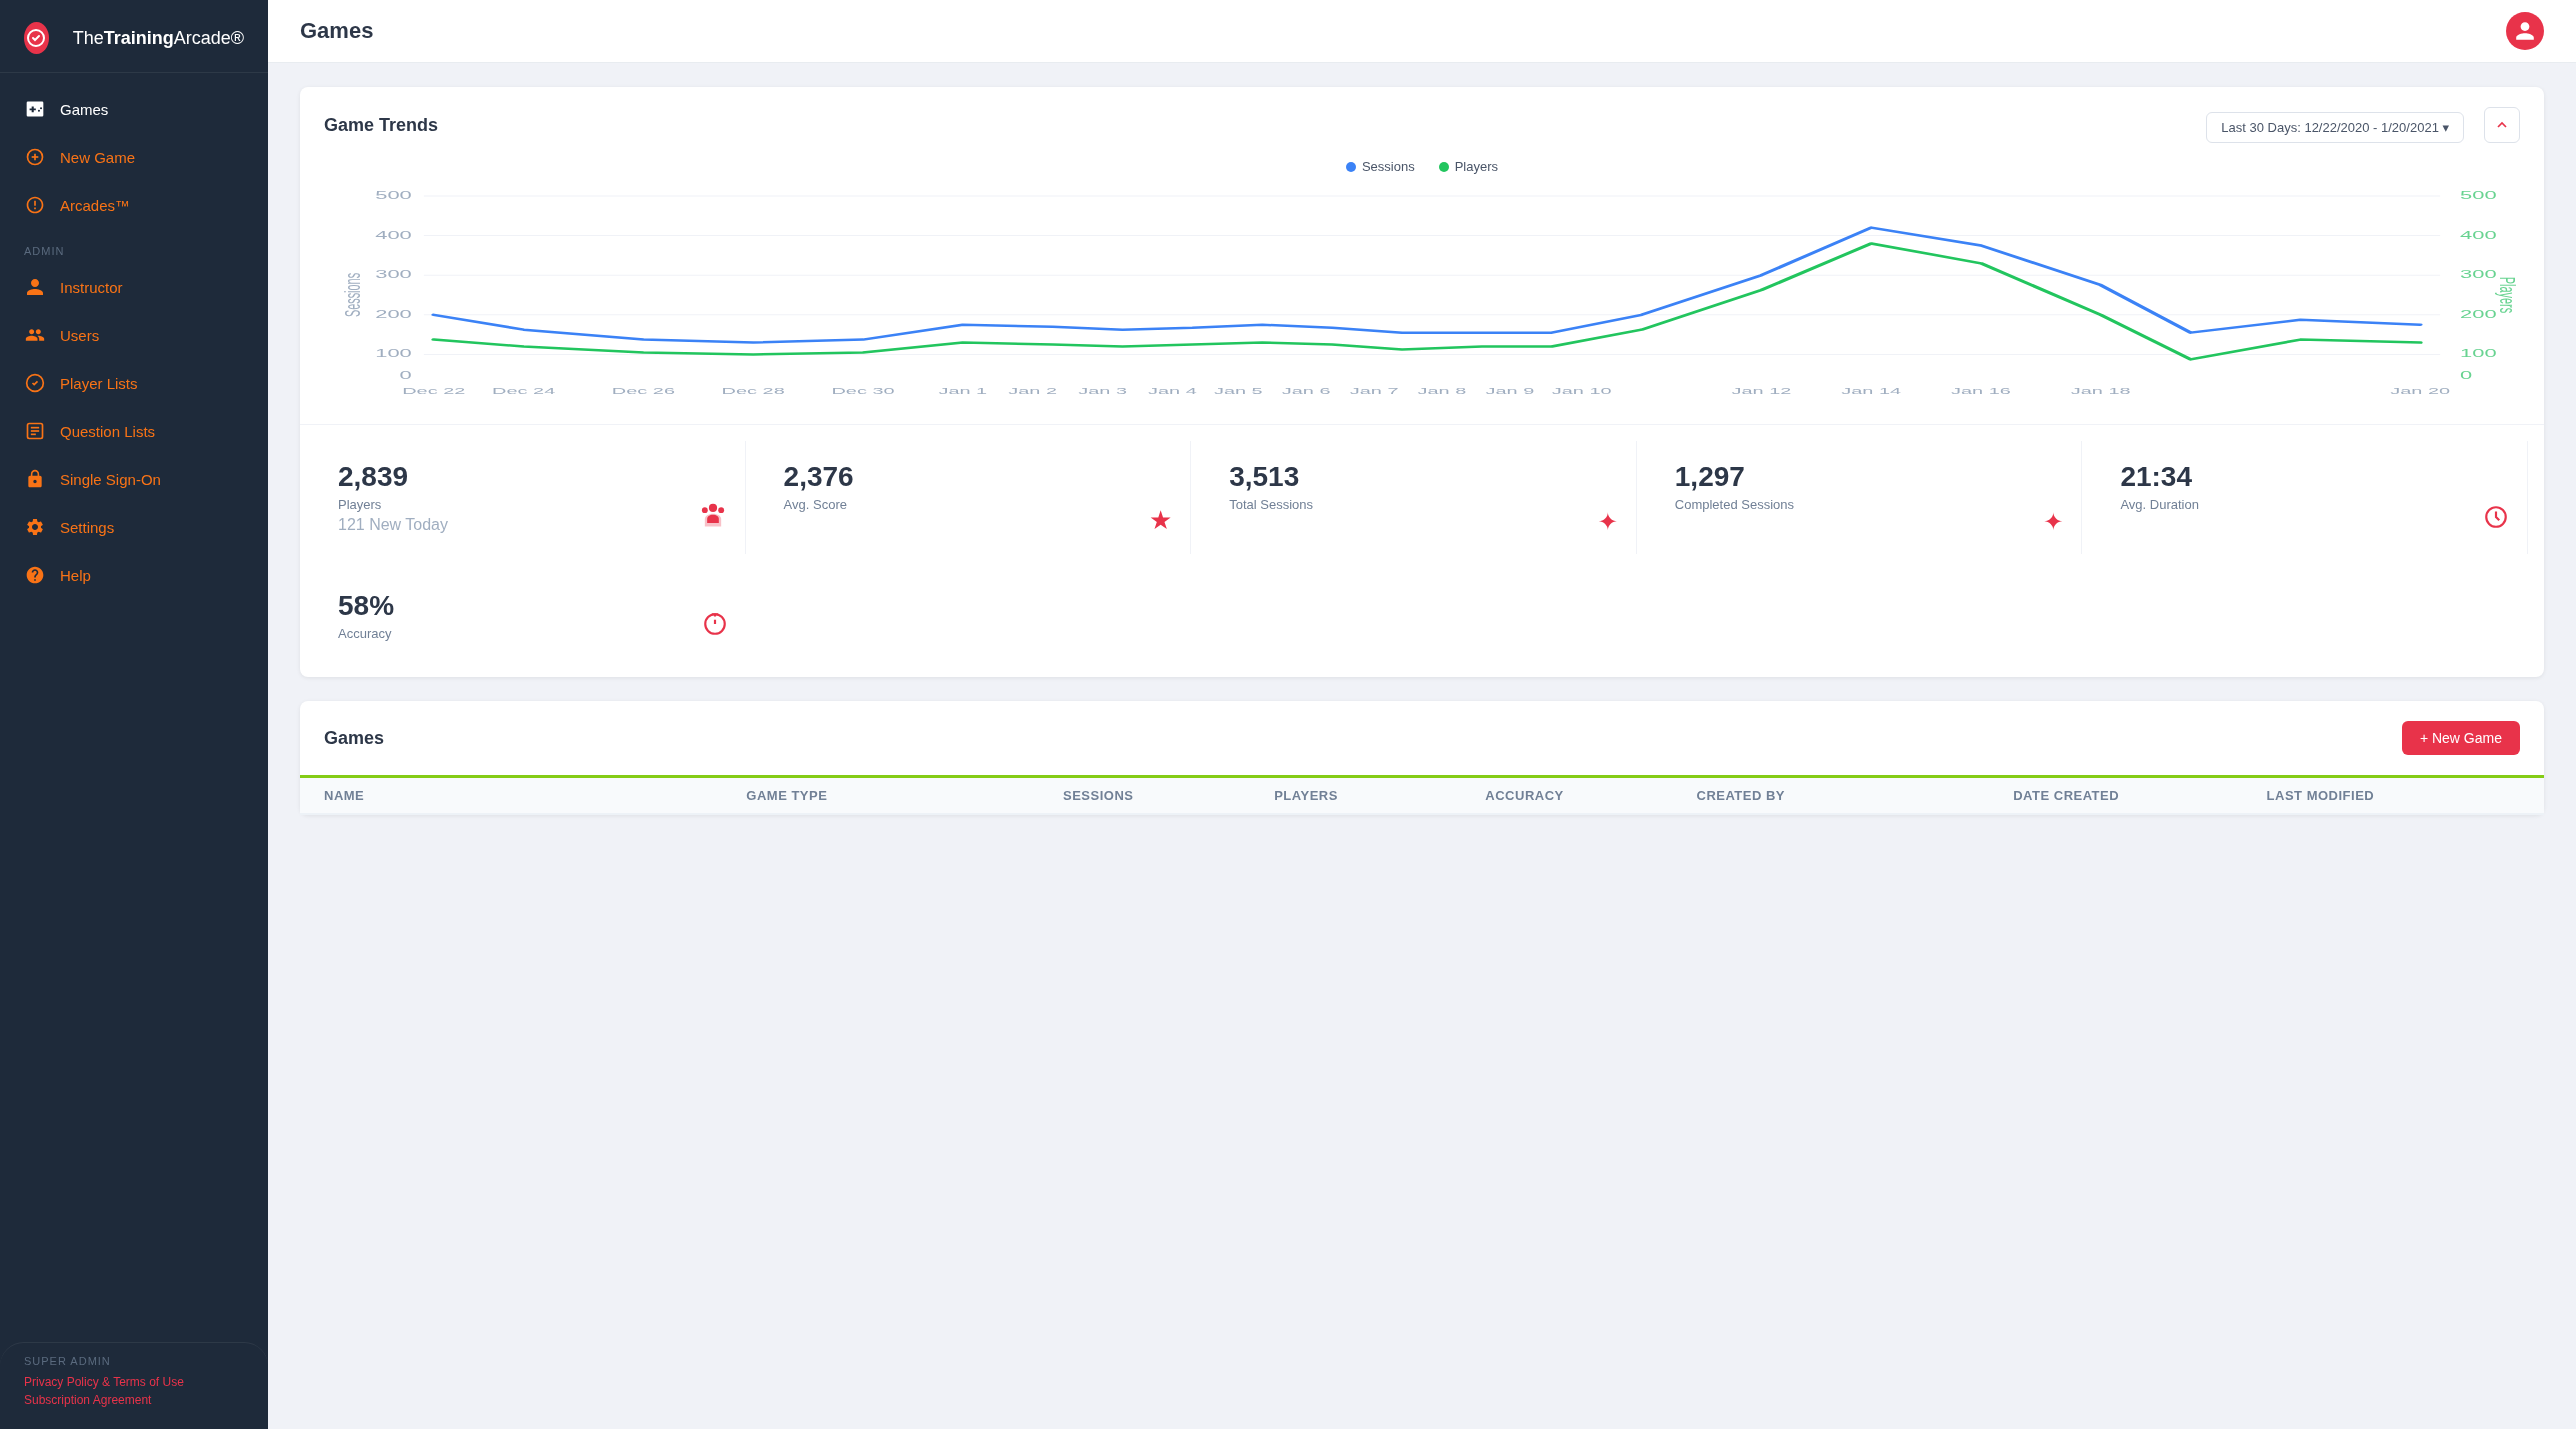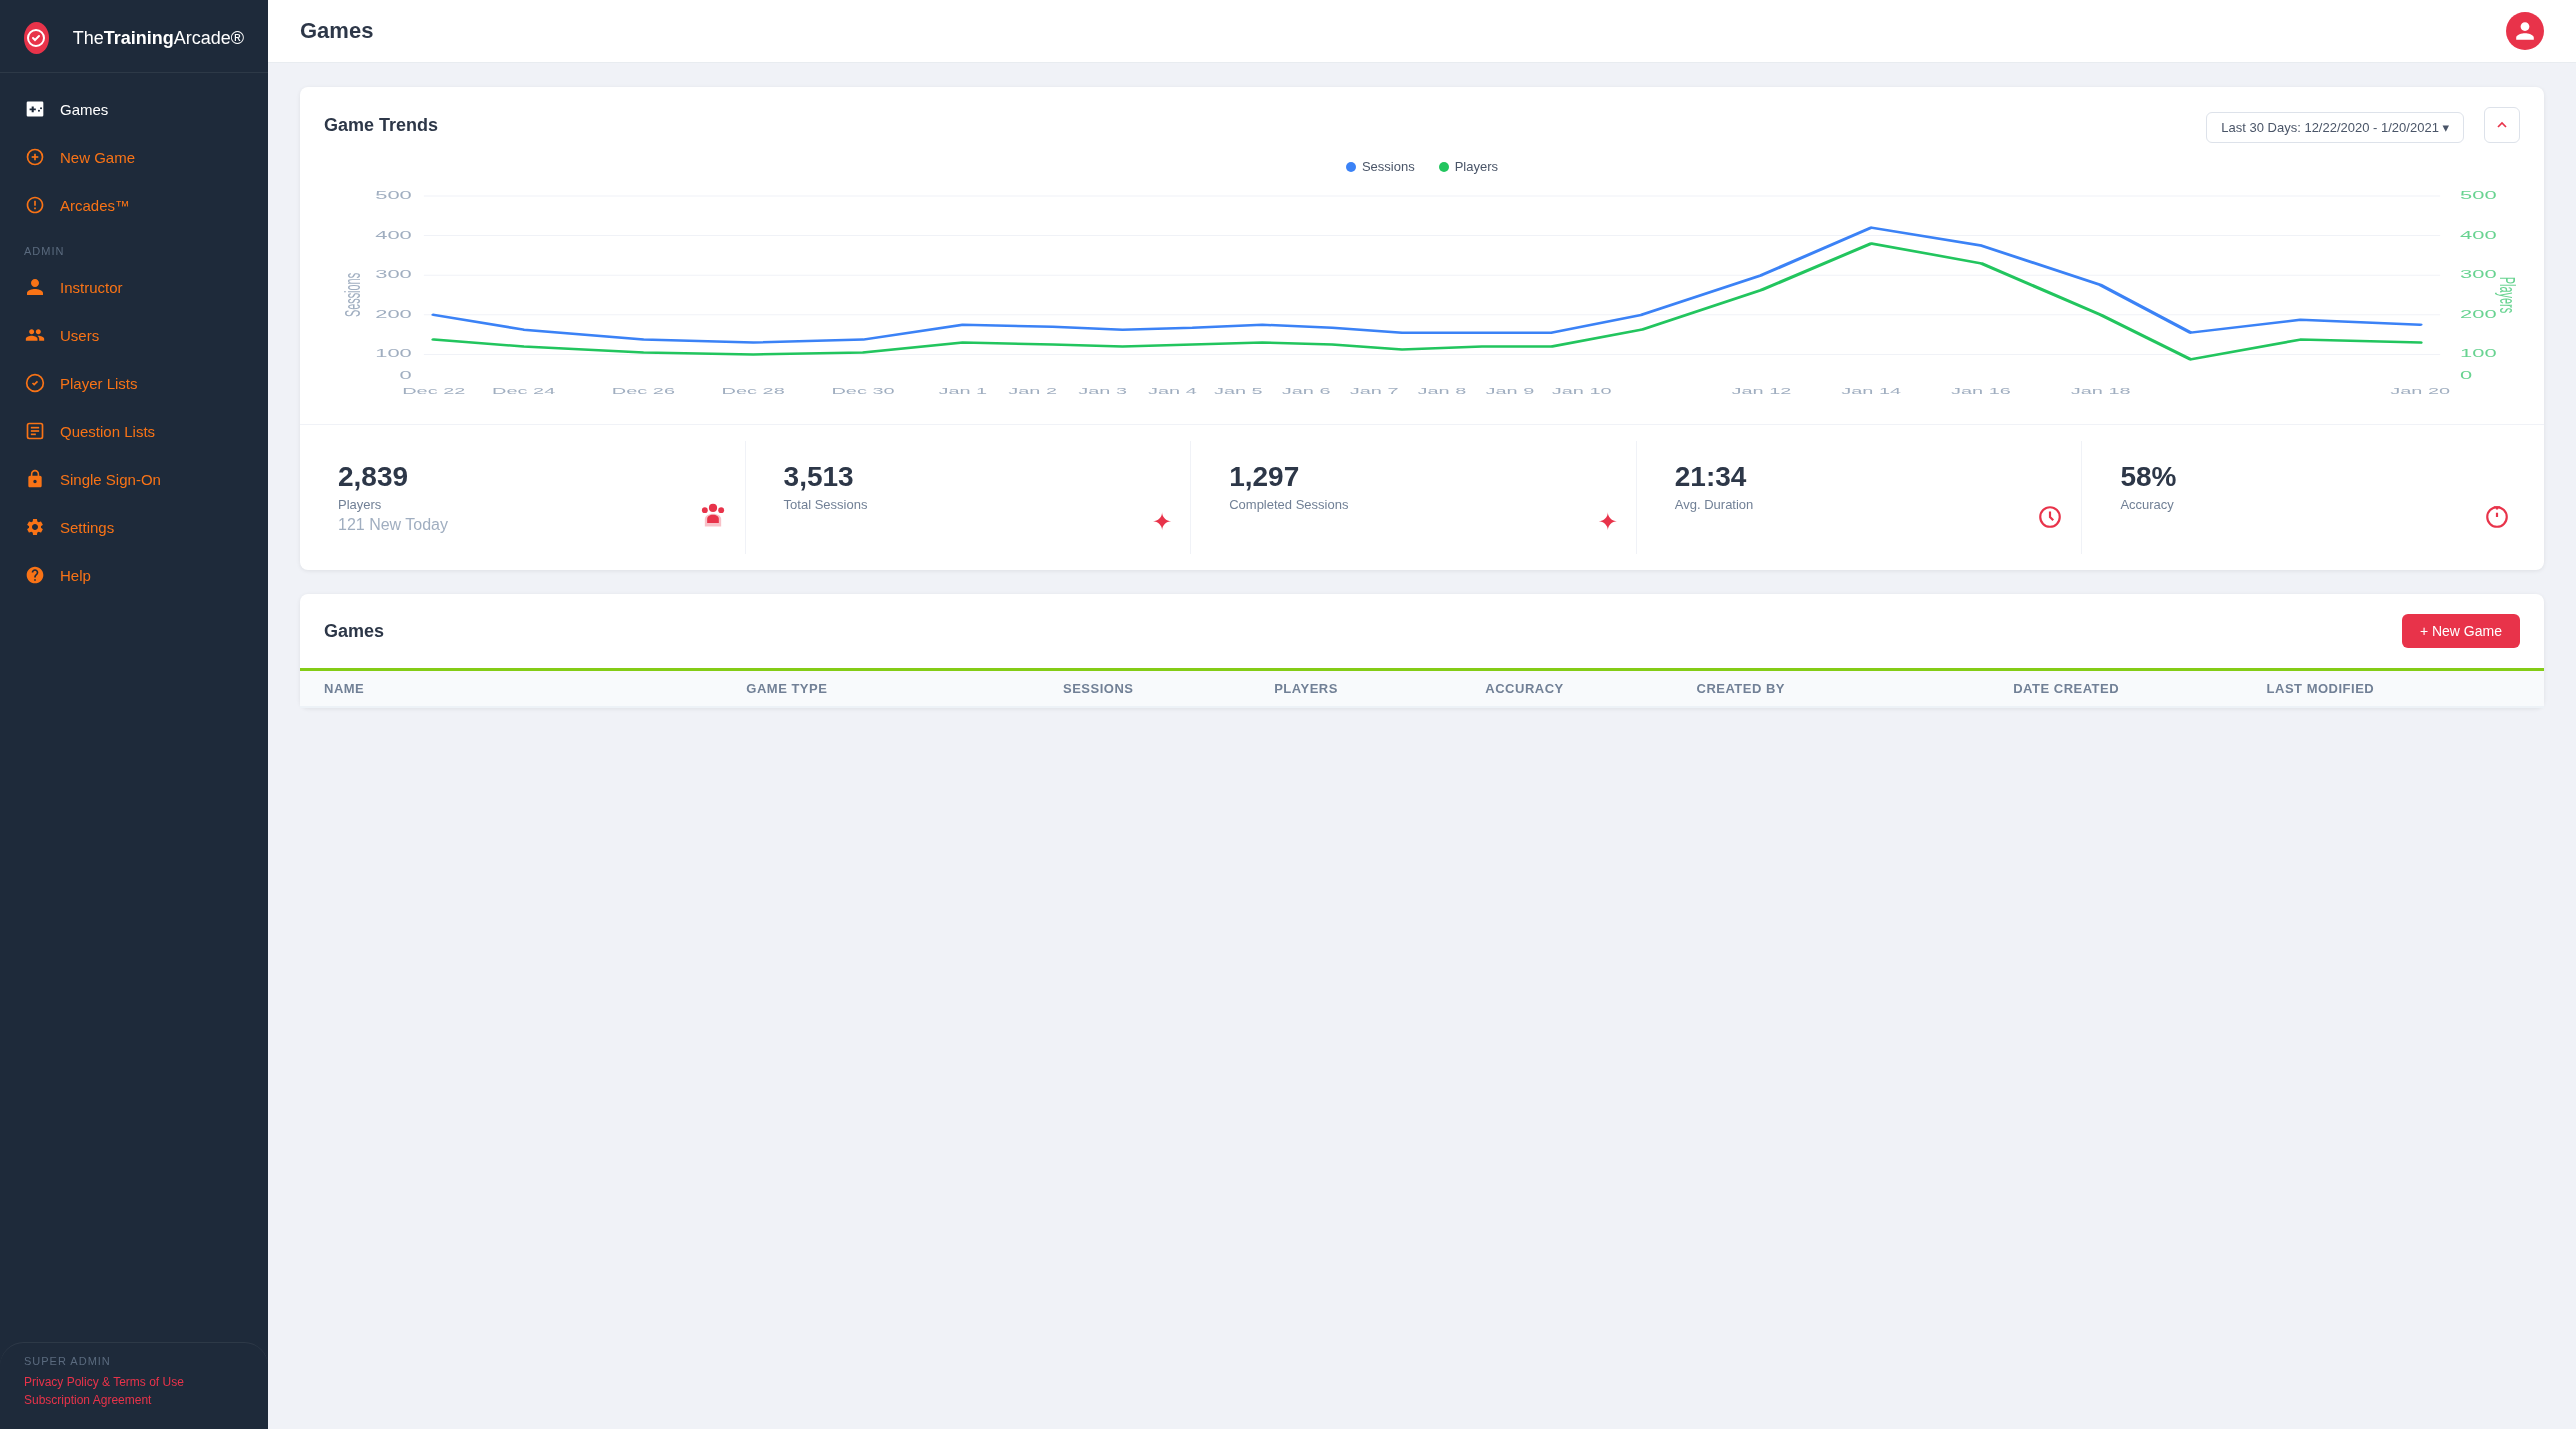--- a/index.html
+++ b/index.html
@@ -445,20 +445,25 @@
             <svg width="28" height="28" viewBox="0 0 24 24" fill="#e8334a">
                 <circle cx="12" cy="5" r="3.5"></circle>
                 <path d="M12 10c-4 0-7 2-7 4.5V21h14v-6.5C19 12 16 10 12 10z" opacity="0.3"></path>
                 <circle cx="19" cy="7" r="2.5"></circle>
                 <circle cx="5" cy="7" r="2.5"></circle>
                 <path d="M12 11c-3 0-5 1.5-5 3.5V18h10v-3.5C17 12.5 15 11 12 11z"></path>
               </svg>
           </div>
         </div>
         <div class="stat-card">
+          <div class="stat-value">2,376</div>
+          <div class="stat-label">Avg. Score</div>
+          <div class="stat-icon" style="font-size:26px; color:#e8334a;">★</div>
+        </div>
+        <div class="stat-card">
           <div class="stat-value">3,513</div>
           <div class="stat-label">Total Sessions</div>
           <div class="stat-icon" style="font-size:24px; color:#e8334a;">✦</div>
         </div>
         <div class="stat-card">
           <div class="stat-value">1,297</div>
           <div class="stat-label">Completed Sessions</div>
           <div class="stat-icon" style="font-size:24px; color:#e8334a;">✦</div>
         </div>
         <div class="stat-card">

